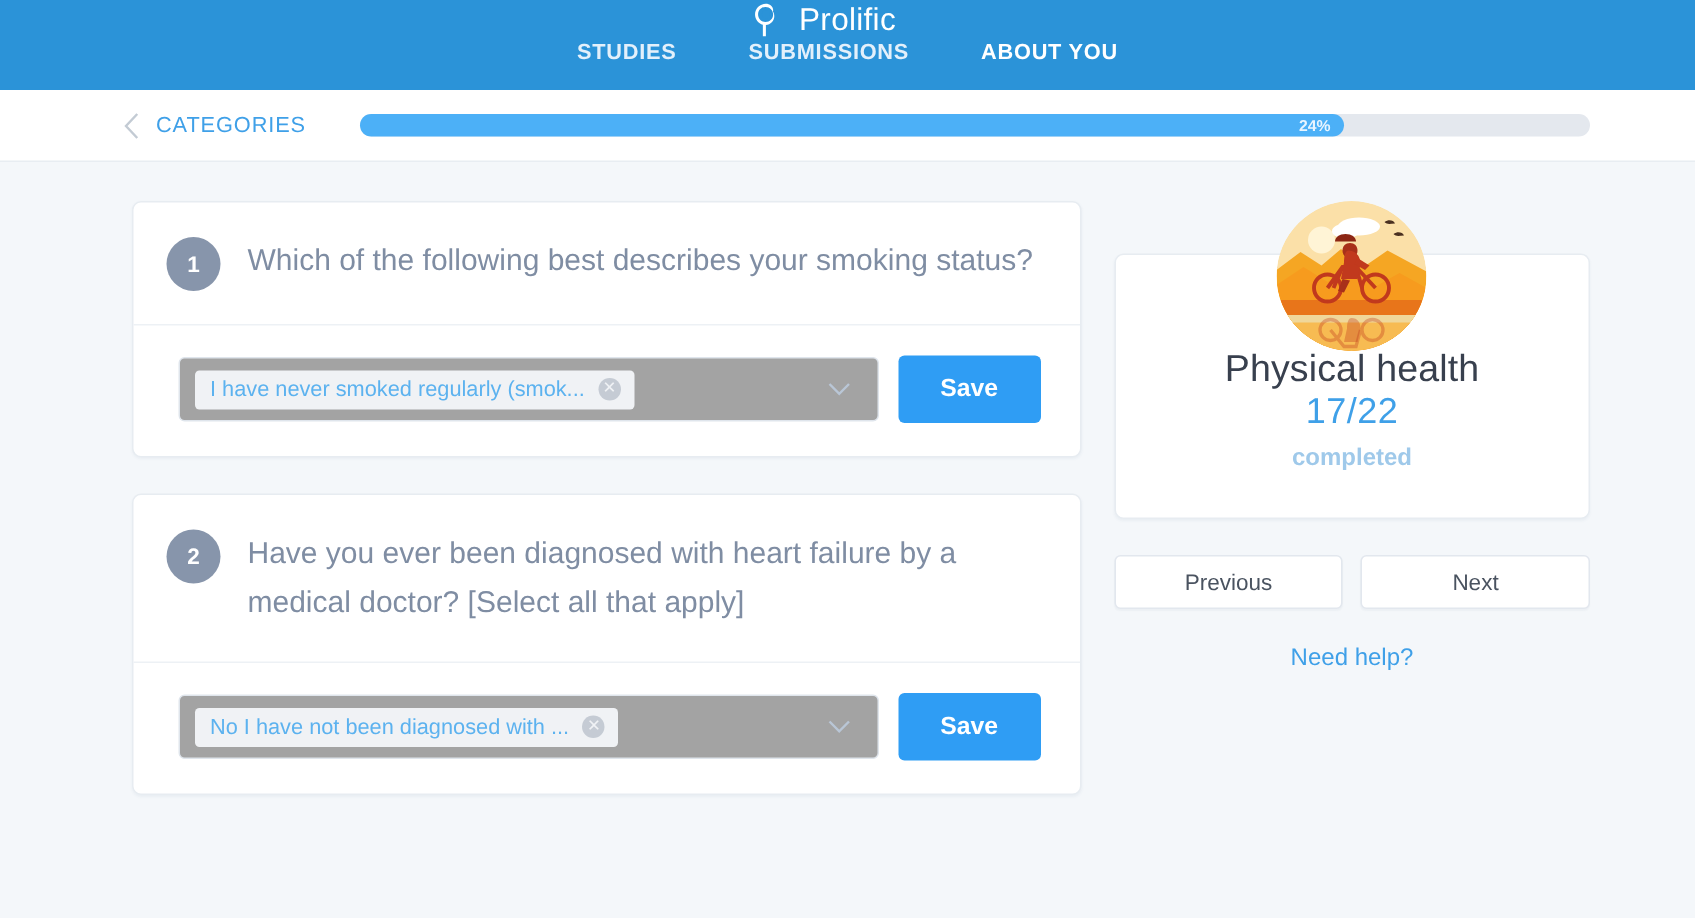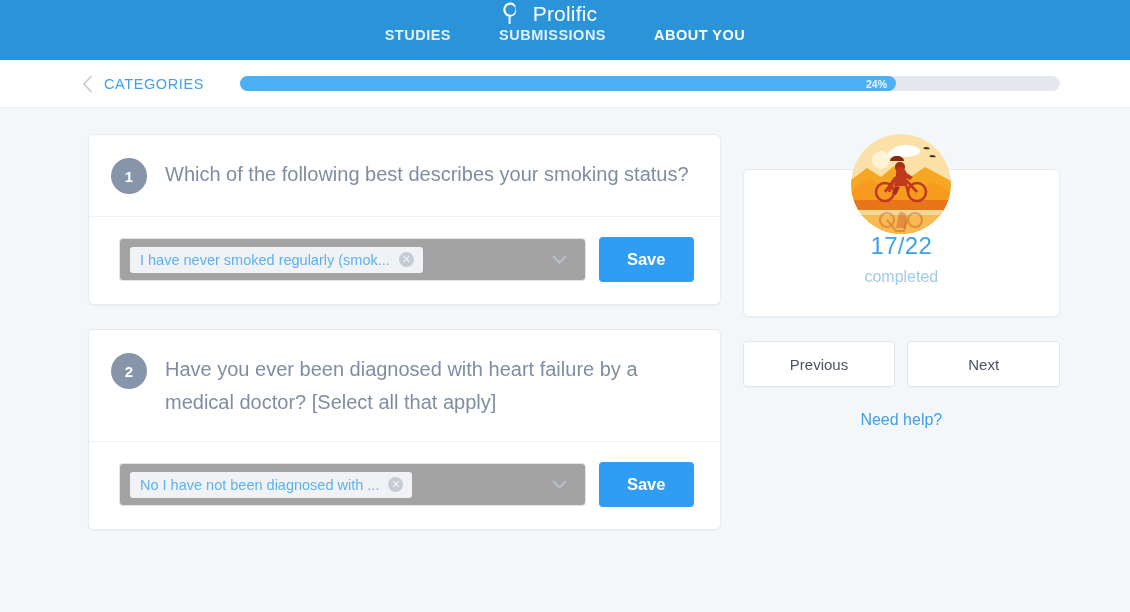--- a/index.html
+++ b/index.html
@@ -142,25 +142,25 @@
     position: absolute; top: 0; left: 50%; transform: translateX(-50%);
     width: 100px; height: 100px; border-radius: 50%; overflow: hidden;
   }
   .side-title {
     color: #38404e; font-size: 25px; letter-spacing: .1px;
   }
   .side-count {
     color: #3fa0e8; font-size: 24px; font-weight: normal;
     margin-top: 0; letter-spacing: .3px;
   }
-  .side-sub { color: #9fc9ea; font-size: 16px; margin-top: 8px; }
+  .side-sub { color: #9fc9ea; font-size: 16px; margin-top: 8px; font-weight: bold; }
 
   .nav-buttons { display: flex; gap: 12px; margin-top: 24px; }
   .nav-btn {
-    flex: 1; height: 46px; background: #ffffff;
+    flex: 1; height: 36px; background: #ffffff;
     border: 1px solid #e2e7ee; border-radius: 4px;
     color: #4a5360; font-size: 15px; cursor: pointer;
     font-family: "Liberation Sans", sans-serif;
     box-shadow: 0 1px 1px rgba(40,70,110,.04);
   }
   .help-link {
     display: block; text-align: center; margin-top: 24px;
     color: #3fa0e8; font-size: 16px; cursor: pointer;
   }
 </style>
@@ -278,20 +278,21 @@
               <circle cx="36" cy="86" r="7"></circle>
               <circle cx="64" cy="86" r="7"></circle>
               <path d="M36 86l9 11h8l3-11"></path>
             </g>
             <path d="M50 78c4 0 6 3 6 7l-2 9h-9l2-9c0-4 1-7 3-7z" fill="#c1391d" opacity=".35"></path>
           </g>
         </svg>
       </div>
 
       <div class="side-card">
+        <div class="side-title">Physical health</div>
         <div class="side-count">17/22</div>
         <div class="side-sub">completed</div>
       </div>
     </div>
 
     <div class="nav-buttons">
       <button class="nav-btn">Previous</button>
       <button class="nav-btn">Next</button>
     </div>
 

